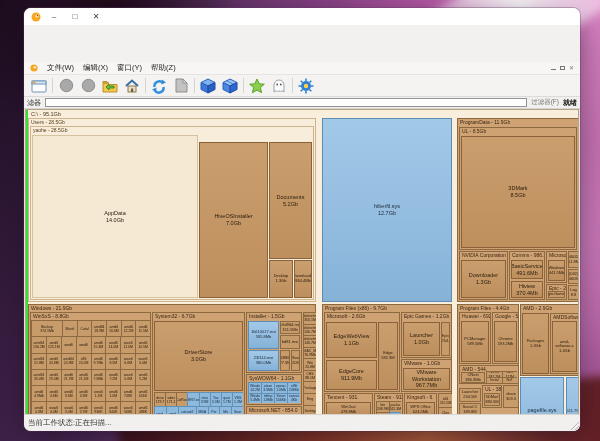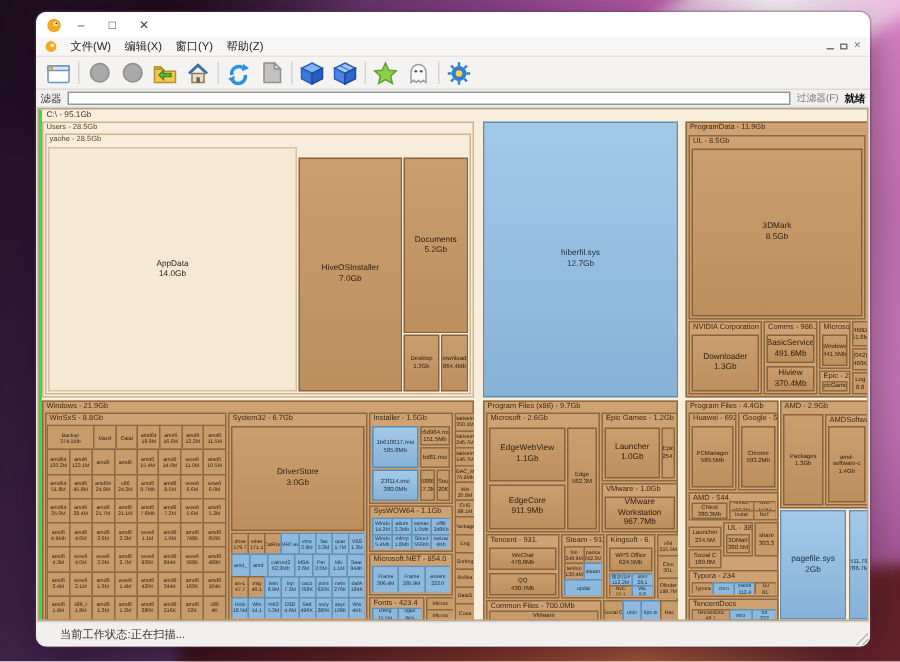--- a/index.html
+++ b/index.html
@@ -17,37 +17,37 @@
   .streak-dark{position:absolute;left:-60px;top:-60px;width:340px;height:150px;
     background:radial-gradient(circle,rgba(25,5,15,.85),rgba(25,5,15,0) 70%);filter:blur(8px);}
 
   .win{position:absolute;left:24px;top:8px;width:556px;height:423px;background:#f2f1ef;
     border-radius:7px;overflow:hidden;display:flex;flex-direction:column;
     box-shadow:0 12px 34px rgba(15,4,22,.55),0 0 0 1px rgba(110,70,110,.35);}
   .titlebar{height:17px;background:#fff;display:flex;align-items:center;padding:0 7px;gap:5px;flex:none;}
   .appico{width:10px;height:10px;flex:none;}
   .title{font-size:8px;color:#2b2b2b;white-space:nowrap;overflow:hidden;flex:1;}
   .wbtn{width:16px;text-align:center;font-size:8px;color:#444;line-height:17px;}
-  .menubar{height:13px;background:#f7f6f5;border-bottom:1px solid #e7e5e2;display:flex;align-items:center;padding:0 6px;gap:9px;flex:none;}
+  .menubar{height:13px;background:#f7f6f5;border-bottom:1px solid #e7e5e2;display:flex;align-items:center;padding:0 6px;gap:9px;flex:none;margin-top:37px;}
   .menubar .mi{font-size:7.5px;color:#222;white-space:nowrap;}
   .mdi{margin-left:auto;display:flex;gap:4px;align-items:center;}
   .mdi .g{font-size:6px;color:#777;line-height:13px;}
   .mdi .box{width:5px;height:4px;border:1px solid #777;}
   .mdi .line{width:5px;height:4px;border-bottom:1px solid #777;}
   .toolbar{height:22px;background:#f4f3f1;border-bottom:1px solid #dddbd7;display:flex;align-items:center;padding:0 4px;flex:none;}
   .tbtn{width:22px;height:20px;display:flex;align-items:center;justify-content:center;flex:none;}
   .tsep{width:1px;height:15px;background:#d6d3cf;margin:0 2px;flex:none;}
   .filterbar{height:12px;background:#f1f0ee;border-bottom:1px solid #d8d5d0;display:flex;align-items:center;padding:0 3px;gap:4px;flex:none;}
   .flabel{font-size:7px;color:#333;white-space:nowrap;}
   .finput{flex:1;height:9px;border:1px solid #949494;background:#fff;font-size:7px;padding:0 2px;}
   .fhint{font-size:6.5px;color:#777;white-space:nowrap;}
   .fready{font-size:7px;color:#111;white-space:nowrap;font-weight:bold;}
   .client{flex:1;position:relative;background:#e8e4dc;}
   .treemap{position:absolute;left:1px;top:0;width:554px;height:342px;background:#f9eedb;border:1px solid #b5a489;overflow:hidden;}
-  .statusbar{height:17px;background:#f1f0ee;border-top:1px solid #d8d5d0;display:flex;align-items:center;padding:0 16px;font-size:7.5px;color:#333;flex:none;position:relative;}
+  .statusbar{height:17px;background:#f1f0ee;border-top:1px solid #d8d5d0;display:flex;align-items:center;padding:0 4px;font-size:7.5px;color:#333;flex:none;position:relative;}
   .grip{position:absolute;right:1px;bottom:1px;width:10px;height:10px;
     background:repeating-linear-gradient(135deg,transparent,transparent 2px,#b9b6b0 2px,#b9b6b0 3px);
     clip-path:polygon(100% 0,100% 100%,0 100%);}
 
   
   .blk{position:absolute;overflow:hidden;}
   .greenbar{background:#35e03a;}
   .rootlabel{font-size:5.5px;color:#4a3418;line-height:8px;padding-left:2px;white-space:nowrap;}
   .folder{background:#cfa273;border:1px solid #8d6940;}
   .folder-light{background:#f8edda;border:1px solid #cdb48d;}

